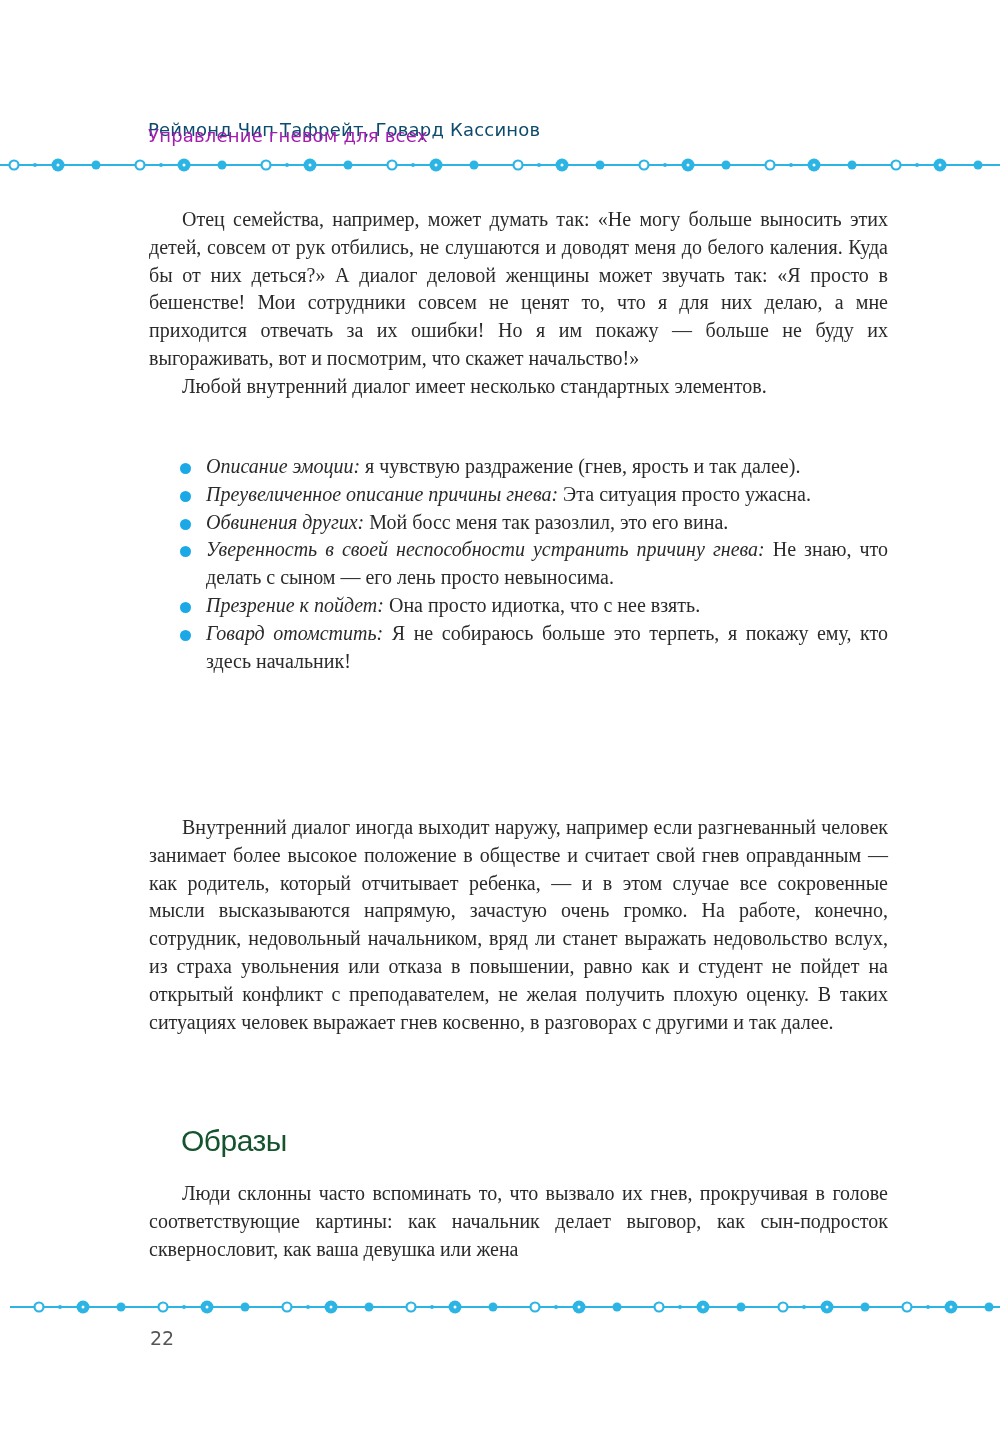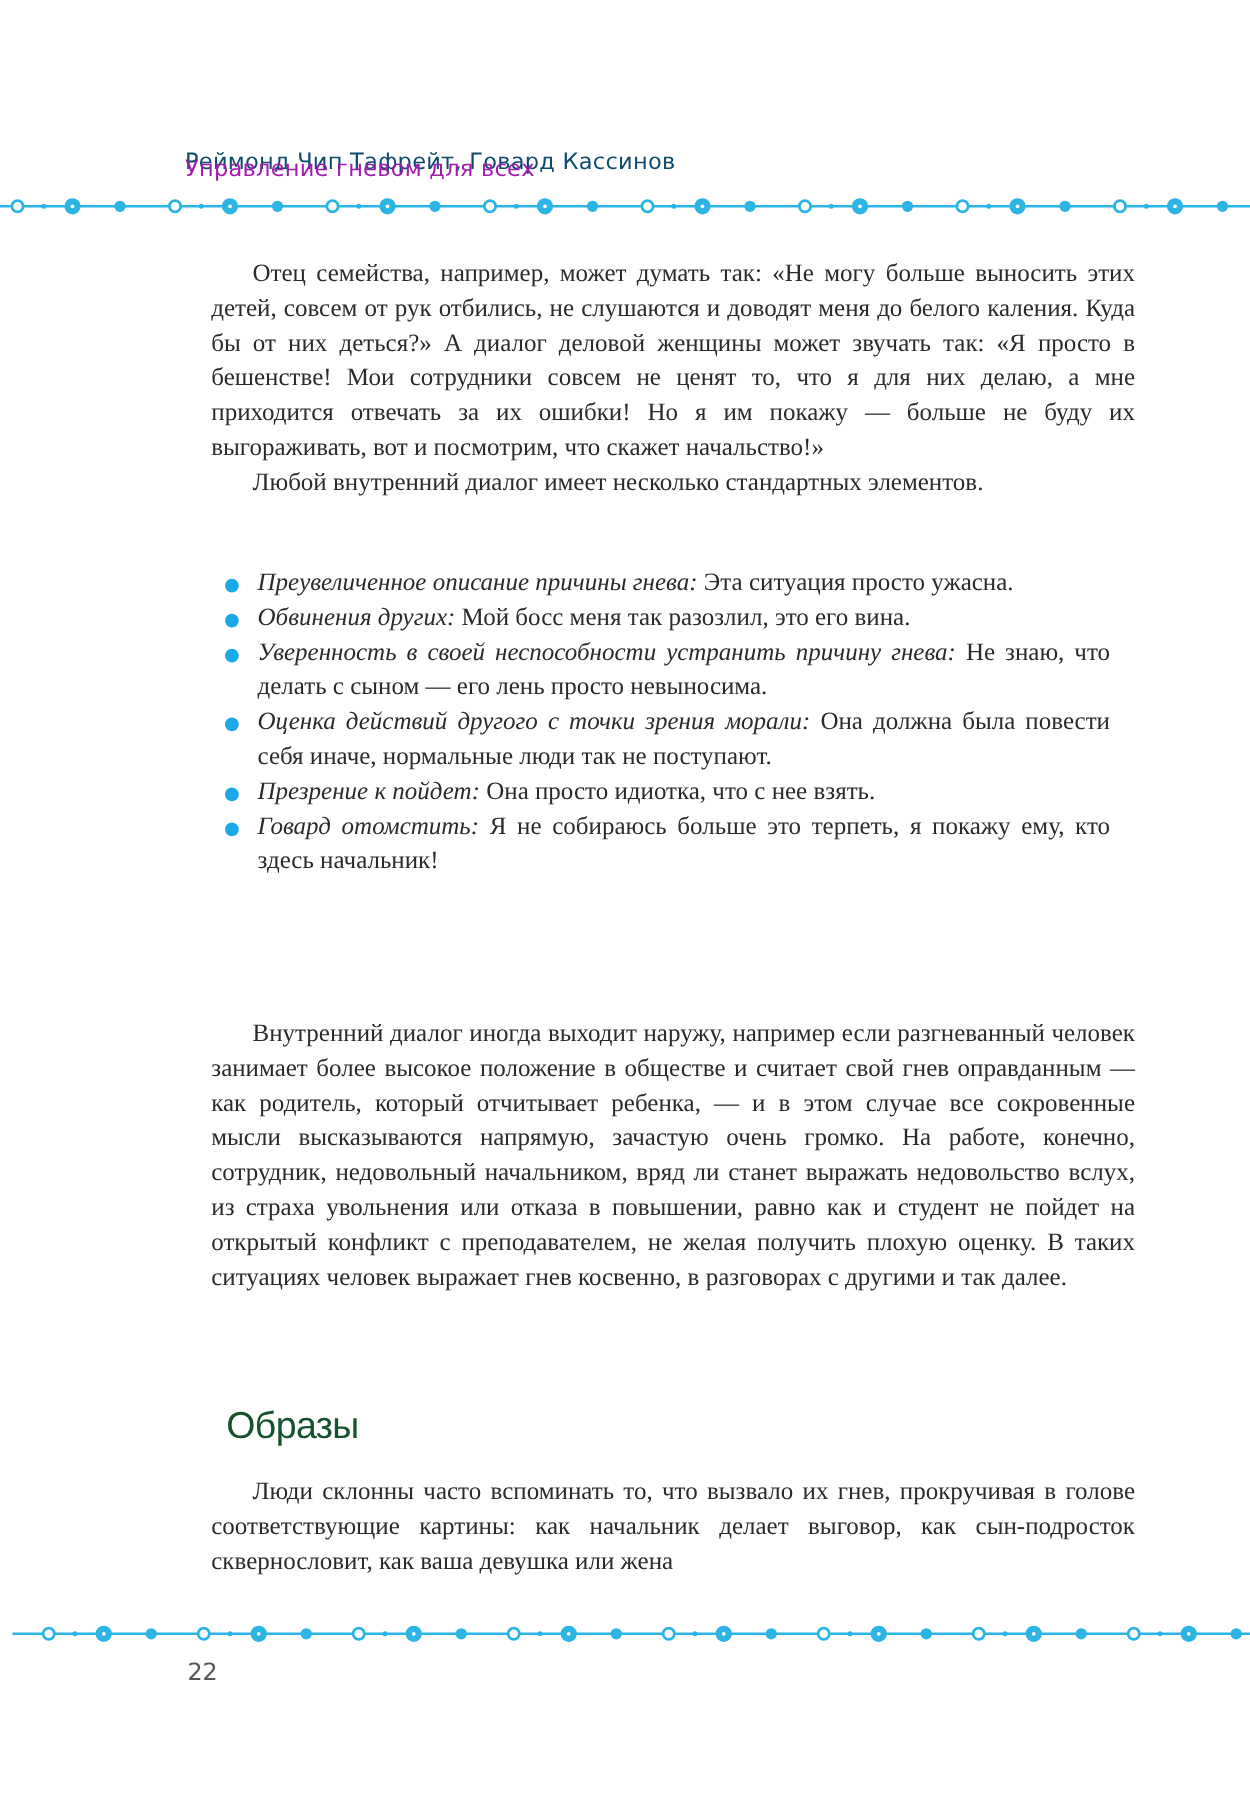--- a/index.html
+++ b/index.html
@@ -12,21 +12,21 @@
   .hdr-title {
     position:absolute; left:148px; top:125px;
     font-family:"DejaVu Sans", sans-serif; font-size:18px; color:#a21caf;
     letter-spacing:0.2px; white-space:nowrap;
   }
   .deco { position:absolute; left:0; width:1000px; height:20px; }
   .deco svg { display:block; }
   .body-text {
     position:absolute; left:149px; width:739px;
     font-family:"Liberation Serif", serif; font-size:20px; line-height:27.8px;
-    color:#2a2a2a; text-align:justify;margin-left:20px;
+    color:#2a2a2a; text-align:justify;
   }
   .body-text p { margin:0; text-indent:33px; }
   .blk1 { top:206px; }
   .bullets {
     position:absolute; left:149px; width:739px; top:453px;
     font-family:"Liberation Serif", serif; font-size:20px; line-height:27.8px;
     color:#2a2a2a; margin:0; padding:0; list-style:none;
   }
   .bullets li { position:relative; padding-left:57px; text-align:justify; }
   .bullets .dot {
@@ -97,24 +97,24 @@
       <circle cx="978" cy="10" r="4.5" fill="#2cb4e4"></circle>
     </svg>
 </div>
 
 <div class="body-text blk1">
   <p>Отец семейства, например, может думать так: «Не могу больше выносить этих детей, совсем от рук отбились, не слушаются и доводят меня до белого каления. Куда бы от них деться?» А диалог деловой женщины может звучать так: «Я просто в бешенстве! Мои сотрудники совсем не ценят то, что я для них делаю, а мне приходится отвечать за их ошибки! Но я им покажу — больше не буду их выгораживать, вот и посмотрим, что скажет начальство!»</p>
   <p>Любой внутренний диалог имеет несколько стандартных элементов.</p>
 </div>
 
 <ul class="bullets">
+  <li><span class="dot"></span><span class="lead">Описание эмоции:</span><span> я чувствую раздражение (гнев, ярость и так далее).</span></li>
   <li><span class="dot"></span><span class="lead">Преувеличенное описание причины гнева:</span><span> Эта ситуация просто ужасна.</span></li>
   <li><span class="dot"></span><span class="lead">Обвинения других:</span><span> Мой босс меня так разозлил, это его вина.</span></li>
   <li><span class="dot"></span><span class="lead">Уверенность в своей неспособности устранить причину гнева:</span><span> Не знаю, что делать с сыном — его лень просто невыносима.</span></li>
-  <li><span class="dot"></span><span class="lead">Оценка действий другого с точки зрения морали:</span><span> Она должна была повести себя иначе, нормальные люди так не поступают.</span></li>
   <li><span class="dot"></span><span class="lead">Презрение к пойдет:</span><span> Она просто идиотка, что с нее взять.</span></li>
   <li><span class="dot"></span><span class="lead">Говард отомстить:</span><span> Я не собираюсь больше это терпеть, я покажу ему, кто здесь начальник!</span></li>
 </ul>
 
 <div class="body-text blk2">
   <p>Внутренний диалог иногда выходит наружу, например если разгневанный человек занимает более высокое положение в обществе и считает свой гнев оправданным — как родитель, который отчитывает ребенка, — и в этом случае все сокровенные мысли высказываются напрямую, зачастую очень громко. На работе, конечно, сотрудник, недовольный начальником, вряд ли станет выражать недовольство вслух, из страха увольнения или отказа в повышении, равно как и студент не пойдет на открытый конфликт с преподавателем, не желая получить плохую оценку. В таких ситуациях человек выражает гнев косвенно, в разговорах с другими и так далее.</p>
 </div>
 
 <h2 class="section-heading">Образы</h2>
 

